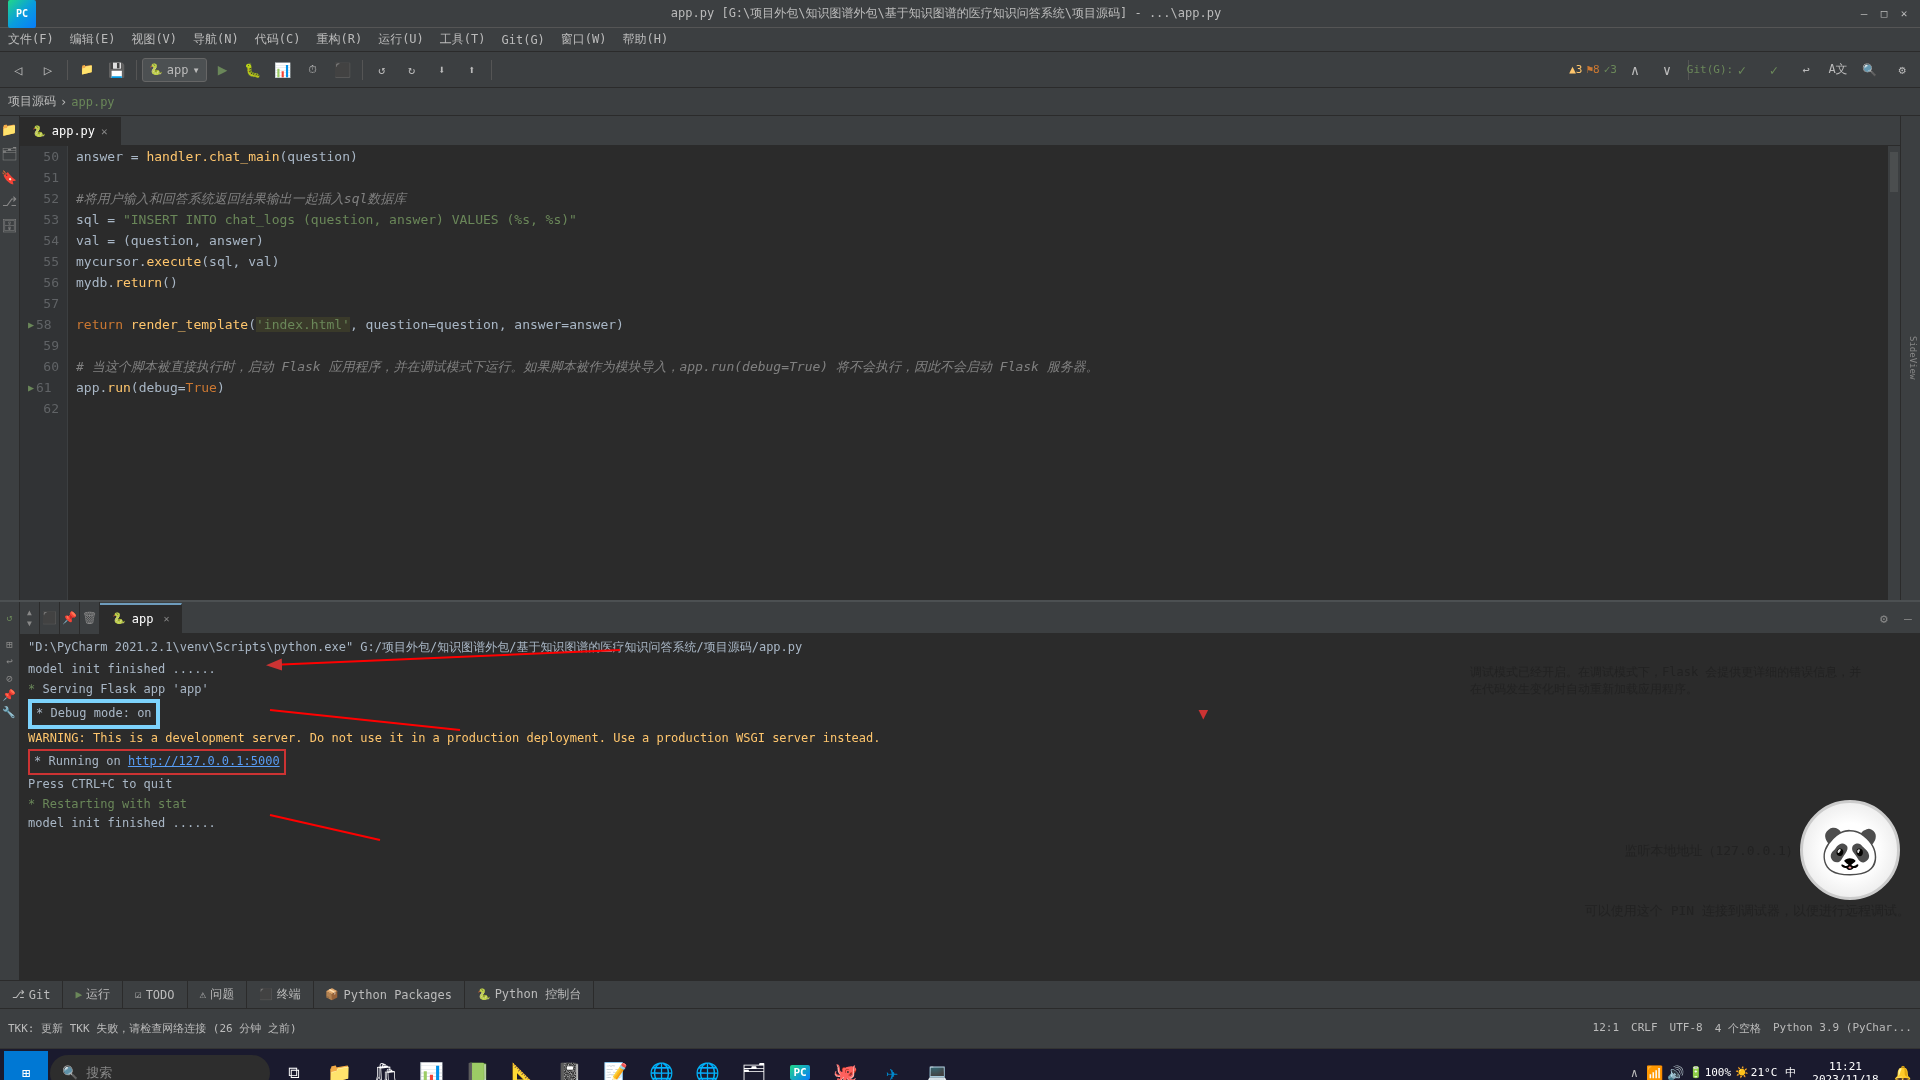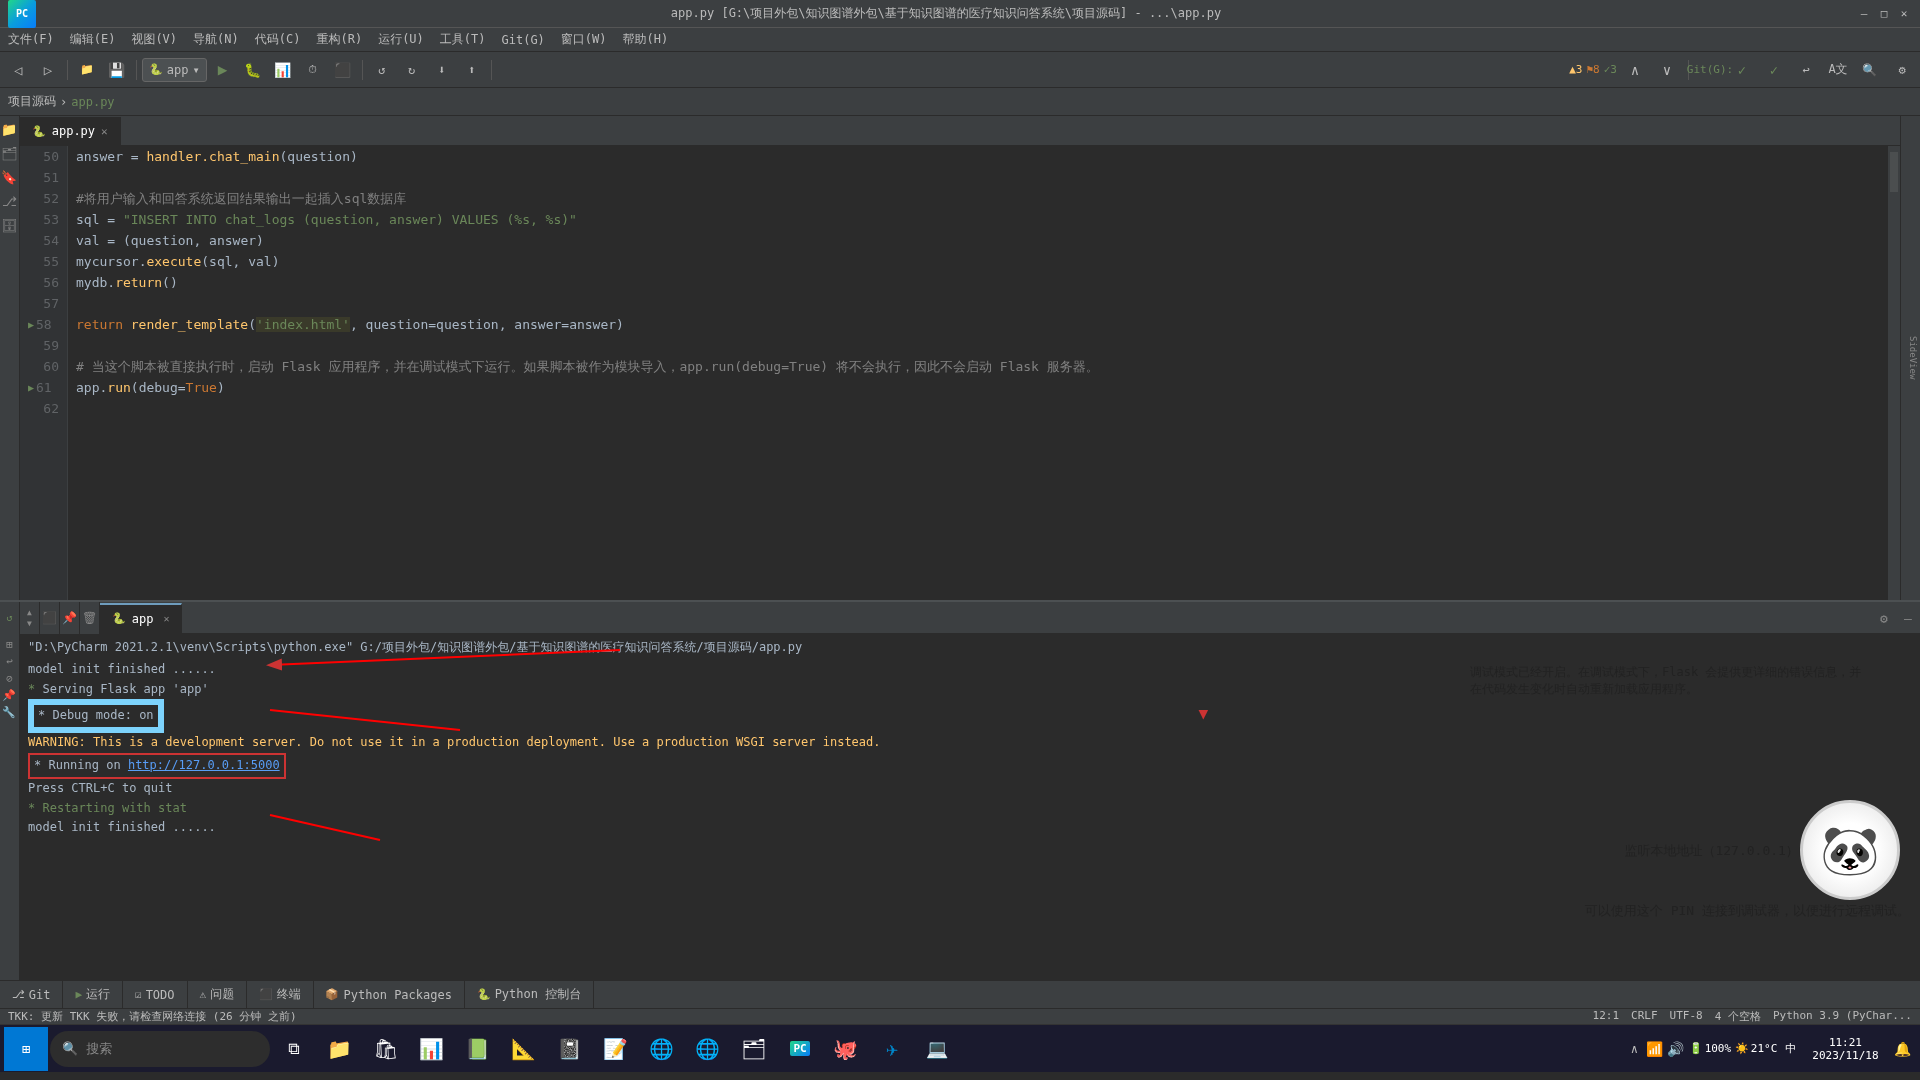--- a/index.html
+++ b/index.html
@@ -45,36 +45,36 @@
     
     #right-sidebar { width: 20px; background: #3c3f41; border-left: 1px solid #2b2b2b; display: flex; flex-direction: column; align-items: center; padding: 2px; font-size: 9px; color: #888; writing-mode: vertical-rl; gap: 20px; }
 
     
     #run-panel { height: 380px; background: #2b2b2b; border-top: 2px solid #4c5052; display: flex; flex-direction: column; }
     #run-tab-bar { height: 32px; background: #3c3f41; display: flex; align-items: center; border-bottom: 1px solid #2b2b2b; }
     .run-tab { height: 30px; padding: 0 12px; display: flex; align-items: center; gap: 6px; font-size: 12px; color: #bbb; cursor: pointer; border-right: 1px solid #2b2b2b; }
     .run-tab.active { background: #2b2b2b; color: #fff; border-top: 2px solid #6e9cbd; }
 
     
-    #statusbar { height: 16px; background: #3c3f41; display: flex; align-items: center; padding: 0 8px; font-size: 11px; color: #bbb; border-top: 1px solid #2b2b2b; }
+    #statusbar { height: 40px; background: #3c3f41; display: flex; align-items: center; padding: 0 8px; font-size: 11px; color: #bbb; border-top: 1px solid #2b2b2b; }
     #statusbar .status-right { margin-left: auto; display: flex; gap: 12px; }
 
     
     #taskbar { height: 48px; background: #1a1a2e; border-top: 1px solid #333; display: flex; align-items: center; padding: 0 4px; gap: 2px; position: relative; }
     .taskbar-btn { height: 44px; min-width: 44px; display: flex; flex-direction: column; align-items: center; justify-content: center; cursor: pointer; color: #fff; font-size: 10px; gap: 2px; padding: 0 4px; }
     .taskbar-start { width: 44px; height: 44px; background: #0078d4; display: flex; align-items: center; justify-content: center; cursor: pointer; }
     .taskbar-search { height: 36px; width: 220px; background: #2d2d2d; border-radius: 20px; display: flex; align-items: center; padding: 0 12px; gap: 8px; color: #bbb; font-size: 13px; }
     .taskbar-right { margin-left: auto; display: flex; align-items: center; gap: 4px; height: 44px; }
     .taskbar-time { text-align: center; font-size: 11px; color: #fff; padding: 0 8px; }
 
     
     .kw { color: #cc7832; }
     .fn { color: #ffc66d; }
     .str { color: #6a8759; }
-    .comment { color: #808080; }
+    .comment { color: #808080; font-style: italic; }
     .var { color: #a9b7c6; }
     .run-star { color: #6a8759; }
     .run-url { color: #589df6; text-decoration: underline; }
 
     .left-panel-icons { width: 20px; background: #3c3f41; display: flex; flex-direction: column; align-items: center; padding: 4px 0; gap: 6px; border-right: 1px solid #2b2b2b; }
     .lp-icon { width: 18px; height: 18px; display: flex; align-items: center; justify-content: center; color: #888; font-size: 13px; cursor: pointer; }
 
     .pycharm-logo { width: 28px; height: 28px; background: linear-gradient(135deg, #21D789 0%, #0A9EDC 50%, #087CFA 100%); display: flex; align-items: center; justify-content: center; color: #fff; font-size: 10px; font-weight: bold; border-radius: 2px; }
 
     line { stroke: red; stroke-width: 2; }
@@ -272,21 +272,21 @@
           <div style="font-size:11px; color:#888;">⊘</div>
           <div style="font-size:11px; color:#888;">📌</div>
           <div style="font-size:11px; color:#888;">🔧</div>
         </div>
 
         <div class="run-main">
           <div style="color:#a9b7c6; margin-bottom:2px;">"D:\PyCharm 2021.2.1\venv\Scripts\python.exe" G:/项目外包/知识图谱外包/基于知识图谱的医疗知识问答系统/项目源码/app.py</div>
           <div>model init finished ......</div>
           <div><span class="run-star"> * </span>Serving Flask app 'app'</div>
           <div style="display:flex; align-items:center; gap:4px;">
-            <span class="red-box" style="border:6px solid #7dd3fc; padding:1px 4px; color:#a9b7c6;"> * Debug mode: on</span>
+            <span class="red-box" style="border:4px solid #7dd3fc; padding:1px 4px; color:#a9b7c6;"> * Debug mode: on</span>
           </div>
           <div style="color:#ffc66d;">WARNING: This is a development server. Do not use it in a production deployment. Use a production WSGI server instead.</div>
           <div style="display:flex; align-items:flex-end; gap:4px;">
             <span class="red-box" style="border:2px solid #cc3333; padding:1px 4px;"> * Running on <span class="run-url">http://127.0.0.1:5000</span></span>
           </div>
           <div>Press CTRL+C to quit</div>
           <div><span class="run-star"> * </span><span style="color:#6a8759;">Restarting with stat</span></div>
           <div>model init finished ......</div>
         </div>
 

